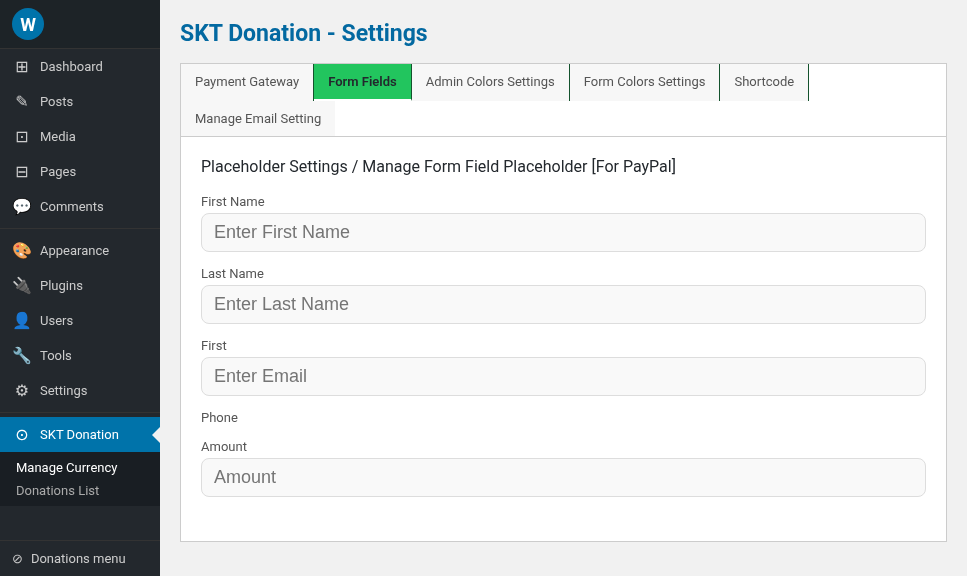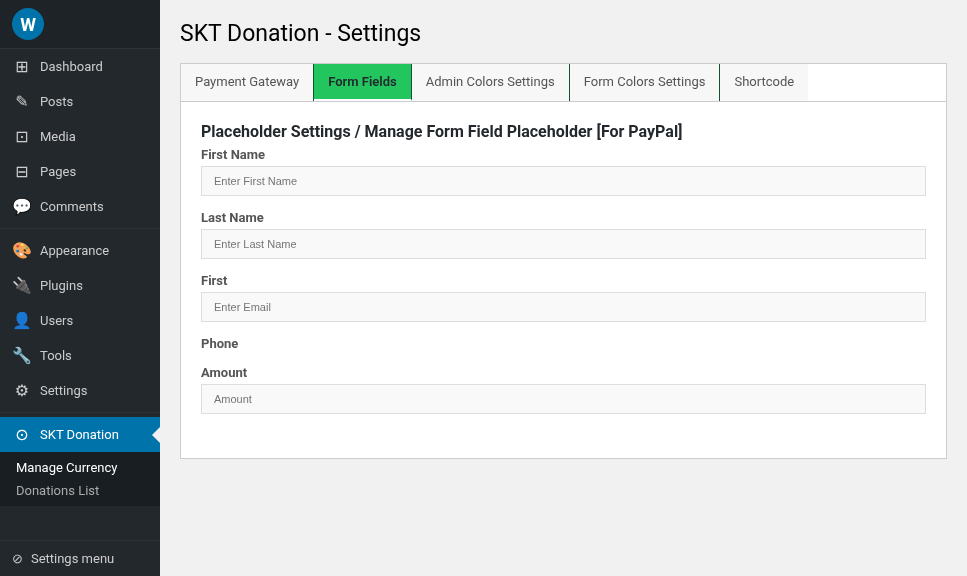--- a/index.html
+++ b/index.html
@@ -64,22 +64,22 @@
 
     
     #main {
       flex: 1;
       overflow-y: auto;
       background: #f1f1f1;
       padding: 20px;
     }
     .page-title {
       font-size: 23px;
-      font-weight: 400;
-      color: #000000;
+      font-weight: 700;
+      color: #0369a1;
       margin-bottom: 16px;
     }
 
     
     .tabs-bar {
       display: flex;
       flex-wrap: wrap;
       background: #fff;
       border: 1px solid #ccc;
       margin-bottom: 0;
@@ -98,41 +98,40 @@
 
     
     .content-box {
       background: #fff;
       border: 1px solid #ccc;
       border-top: none;
       padding: 20px 20px 30px;
     }
     .section-title {
       font-size: 16px;
-      font-weight: 700;
+      font-weight: 400;
       color: #23282d;
-      margin-bottom: 6px;
+      margin-bottom: 18px;
     }
     .field-group {
       margin-bottom: 14px;
     }
     .field-label {
       font-size: 13px;
       color: #555;
       margin-bottom: 4px;
-      font-weight: bold;
     }
     .field-input {
       width: 100%;
       padding: 8px 12px;
       border: 1px solid #ddd;
       background: #f9f9f9;
-      font-size: 11px;
+      font-size: 18px;
       color: #4c1d95;
-      border-radius: 0;
+      border-radius: 8px;
       outline: none;
     }
 
     
     .skt-sub-group { background: #191e23; padding: 4px 0; }
     .skt-sub-group .sidebar-sub { padding-left: 16px; }
   </style>
 </head>
 <body>
 
@@ -188,33 +187,34 @@
     <span>SKT Donation</span>
     <span style="position:absolute; right:0; top:50%; transform:translateY(-50%); width:0; height:0; border-top:8px solid transparent; border-bottom:8px solid transparent; border-right:8px solid #f1f1f1;"></span>
   </div>
   <div class="skt-sub-group">
     <div class="sidebar-sub active" style="color:#fff;">Manage Currency</div>
     <div class="sidebar-sub">Donations List</div>
   </div>
 
   <div class="collapse-item">
     <span>⊘</span>
-    <span>Settings menu</span>
+    <span>Donations menu</span>
   </div>
 </div>
 
 <div id="main">
   <h1 class="page-title">SKT Donation - Settings</h1>
 
   <div class="tabs-bar">
     <div class="tab">Payment Gateway</div>
     <div class="tab active">Form Fields</div>
     <div class="tab">Admin Colors Settings</div>
     <div class="tab">Form Colors Settings</div>
     <div class="tab">Shortcode</div>
+    <div class="tab">Manage Email Setting</div>
   </div>
 
   <div class="content-box">
     <h2 class="section-title">Placeholder Settings / Manage Form Field Placeholder [For PayPal]</h2>
 
     <div class="field-group">
       <div class="field-label">First Name</div>
       <input class="field-input" type="text" placeholder="Enter First Name" style="">
     </div>
 

